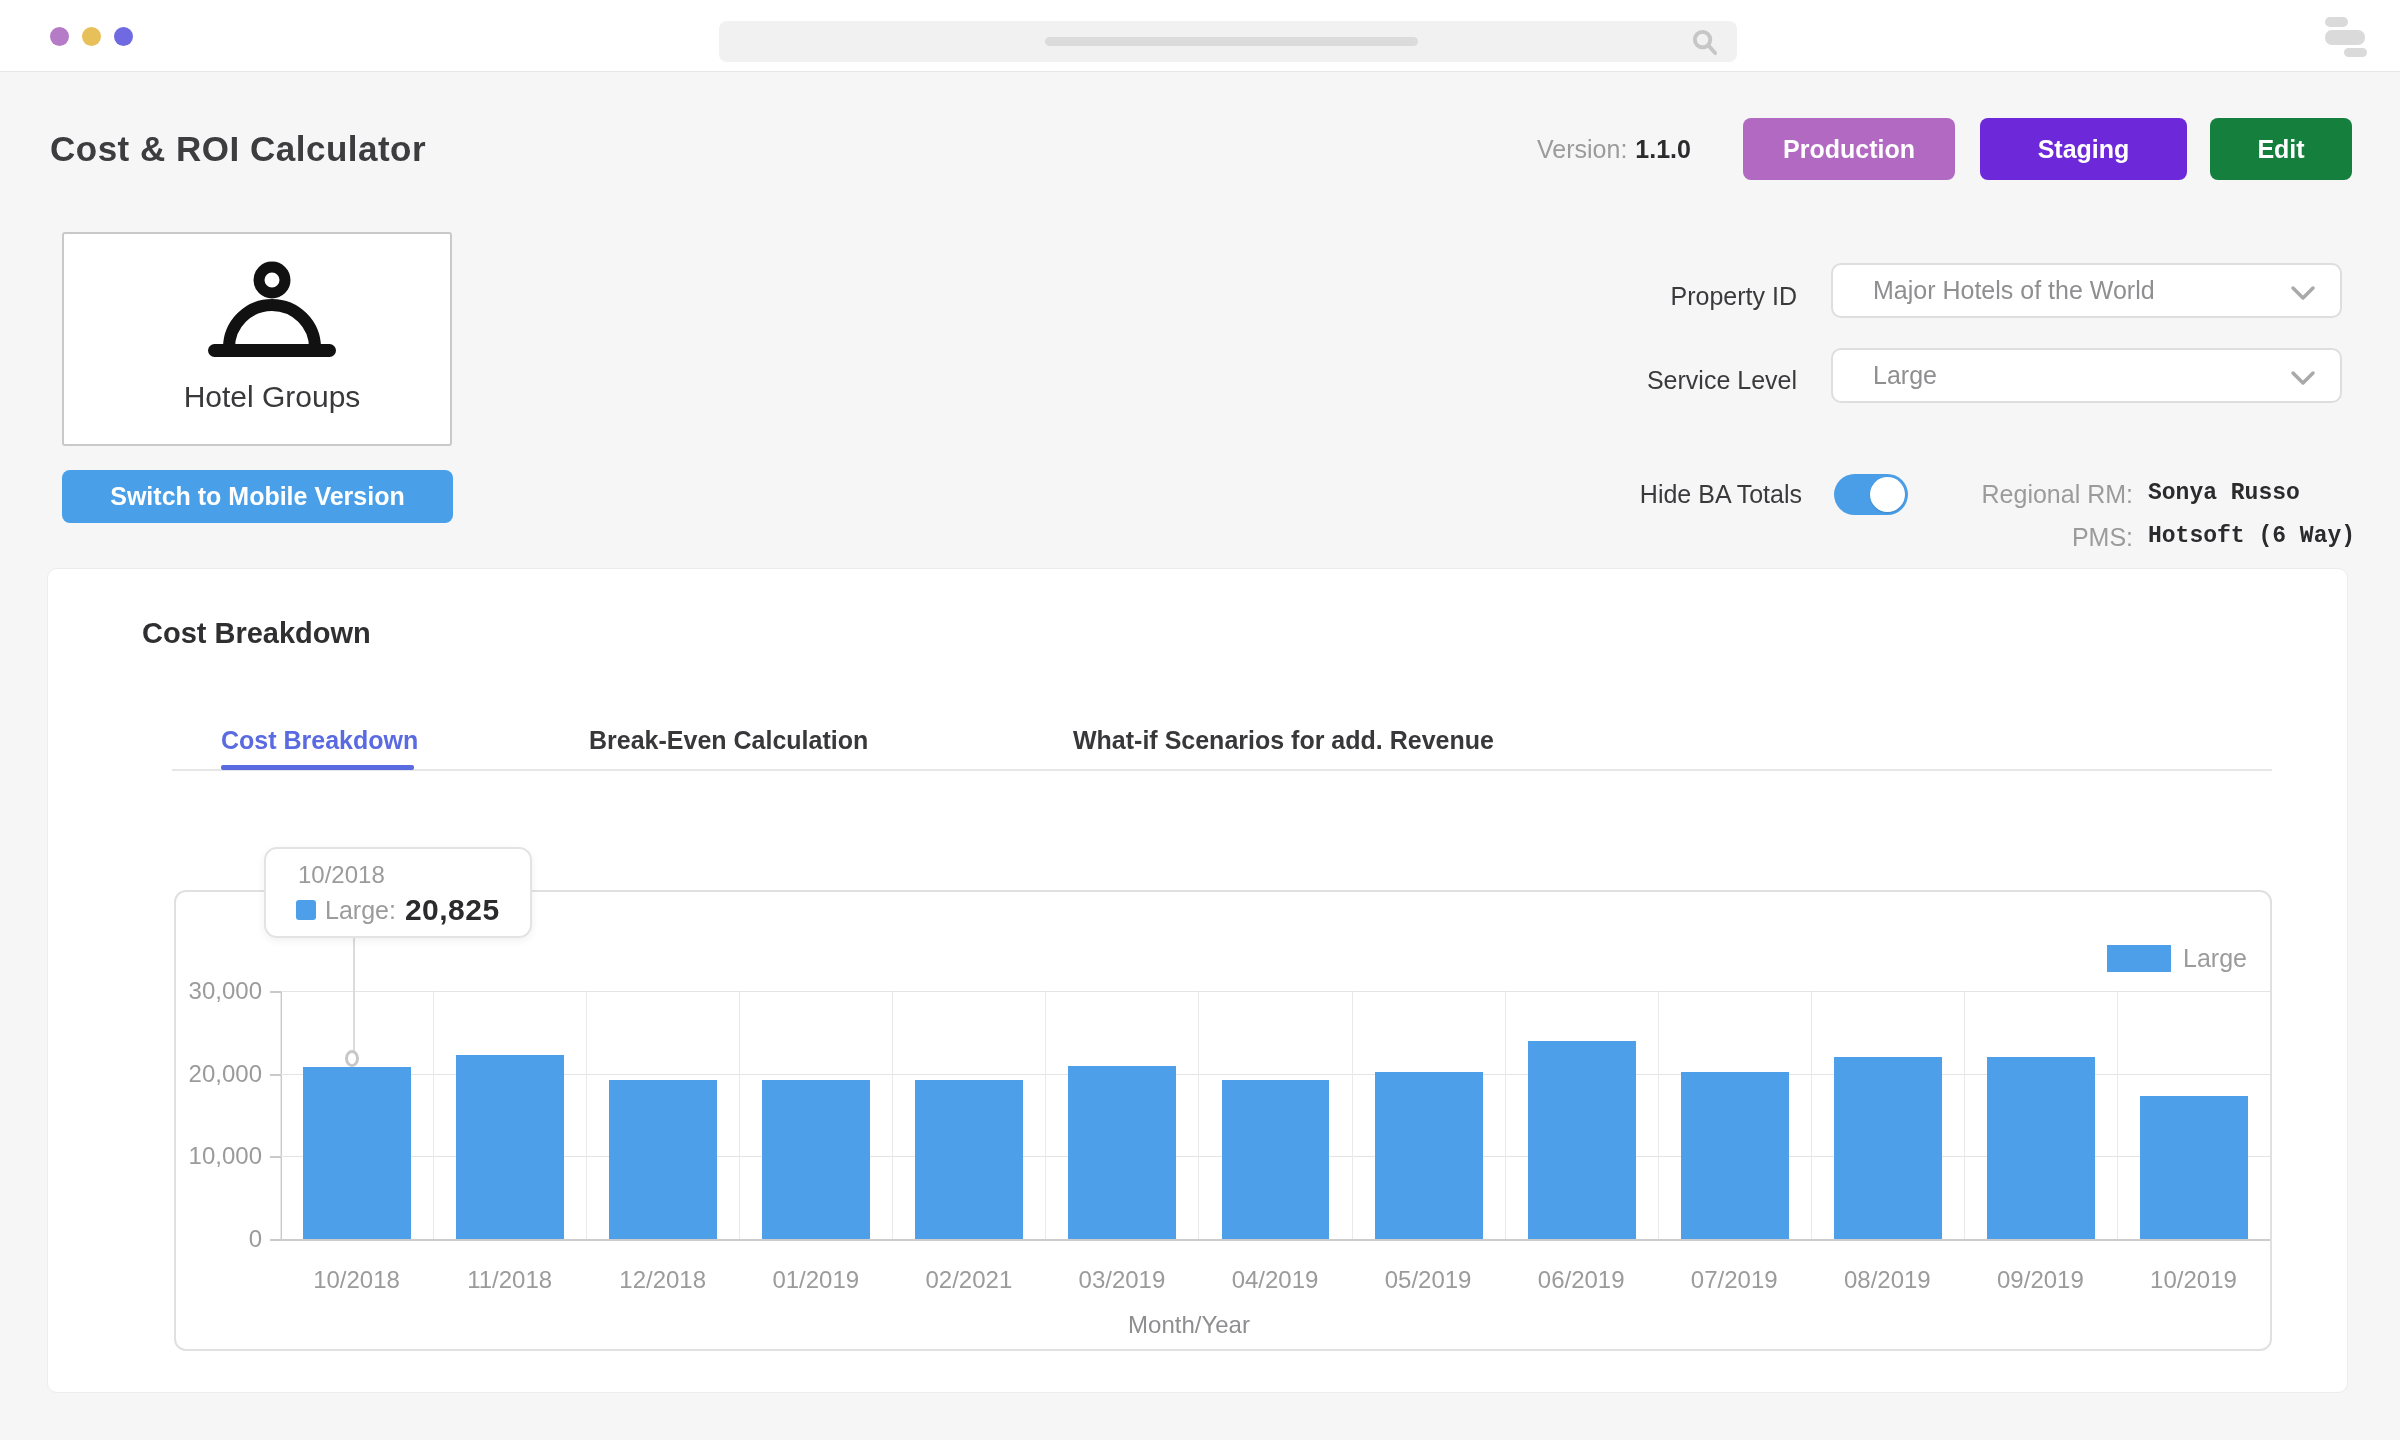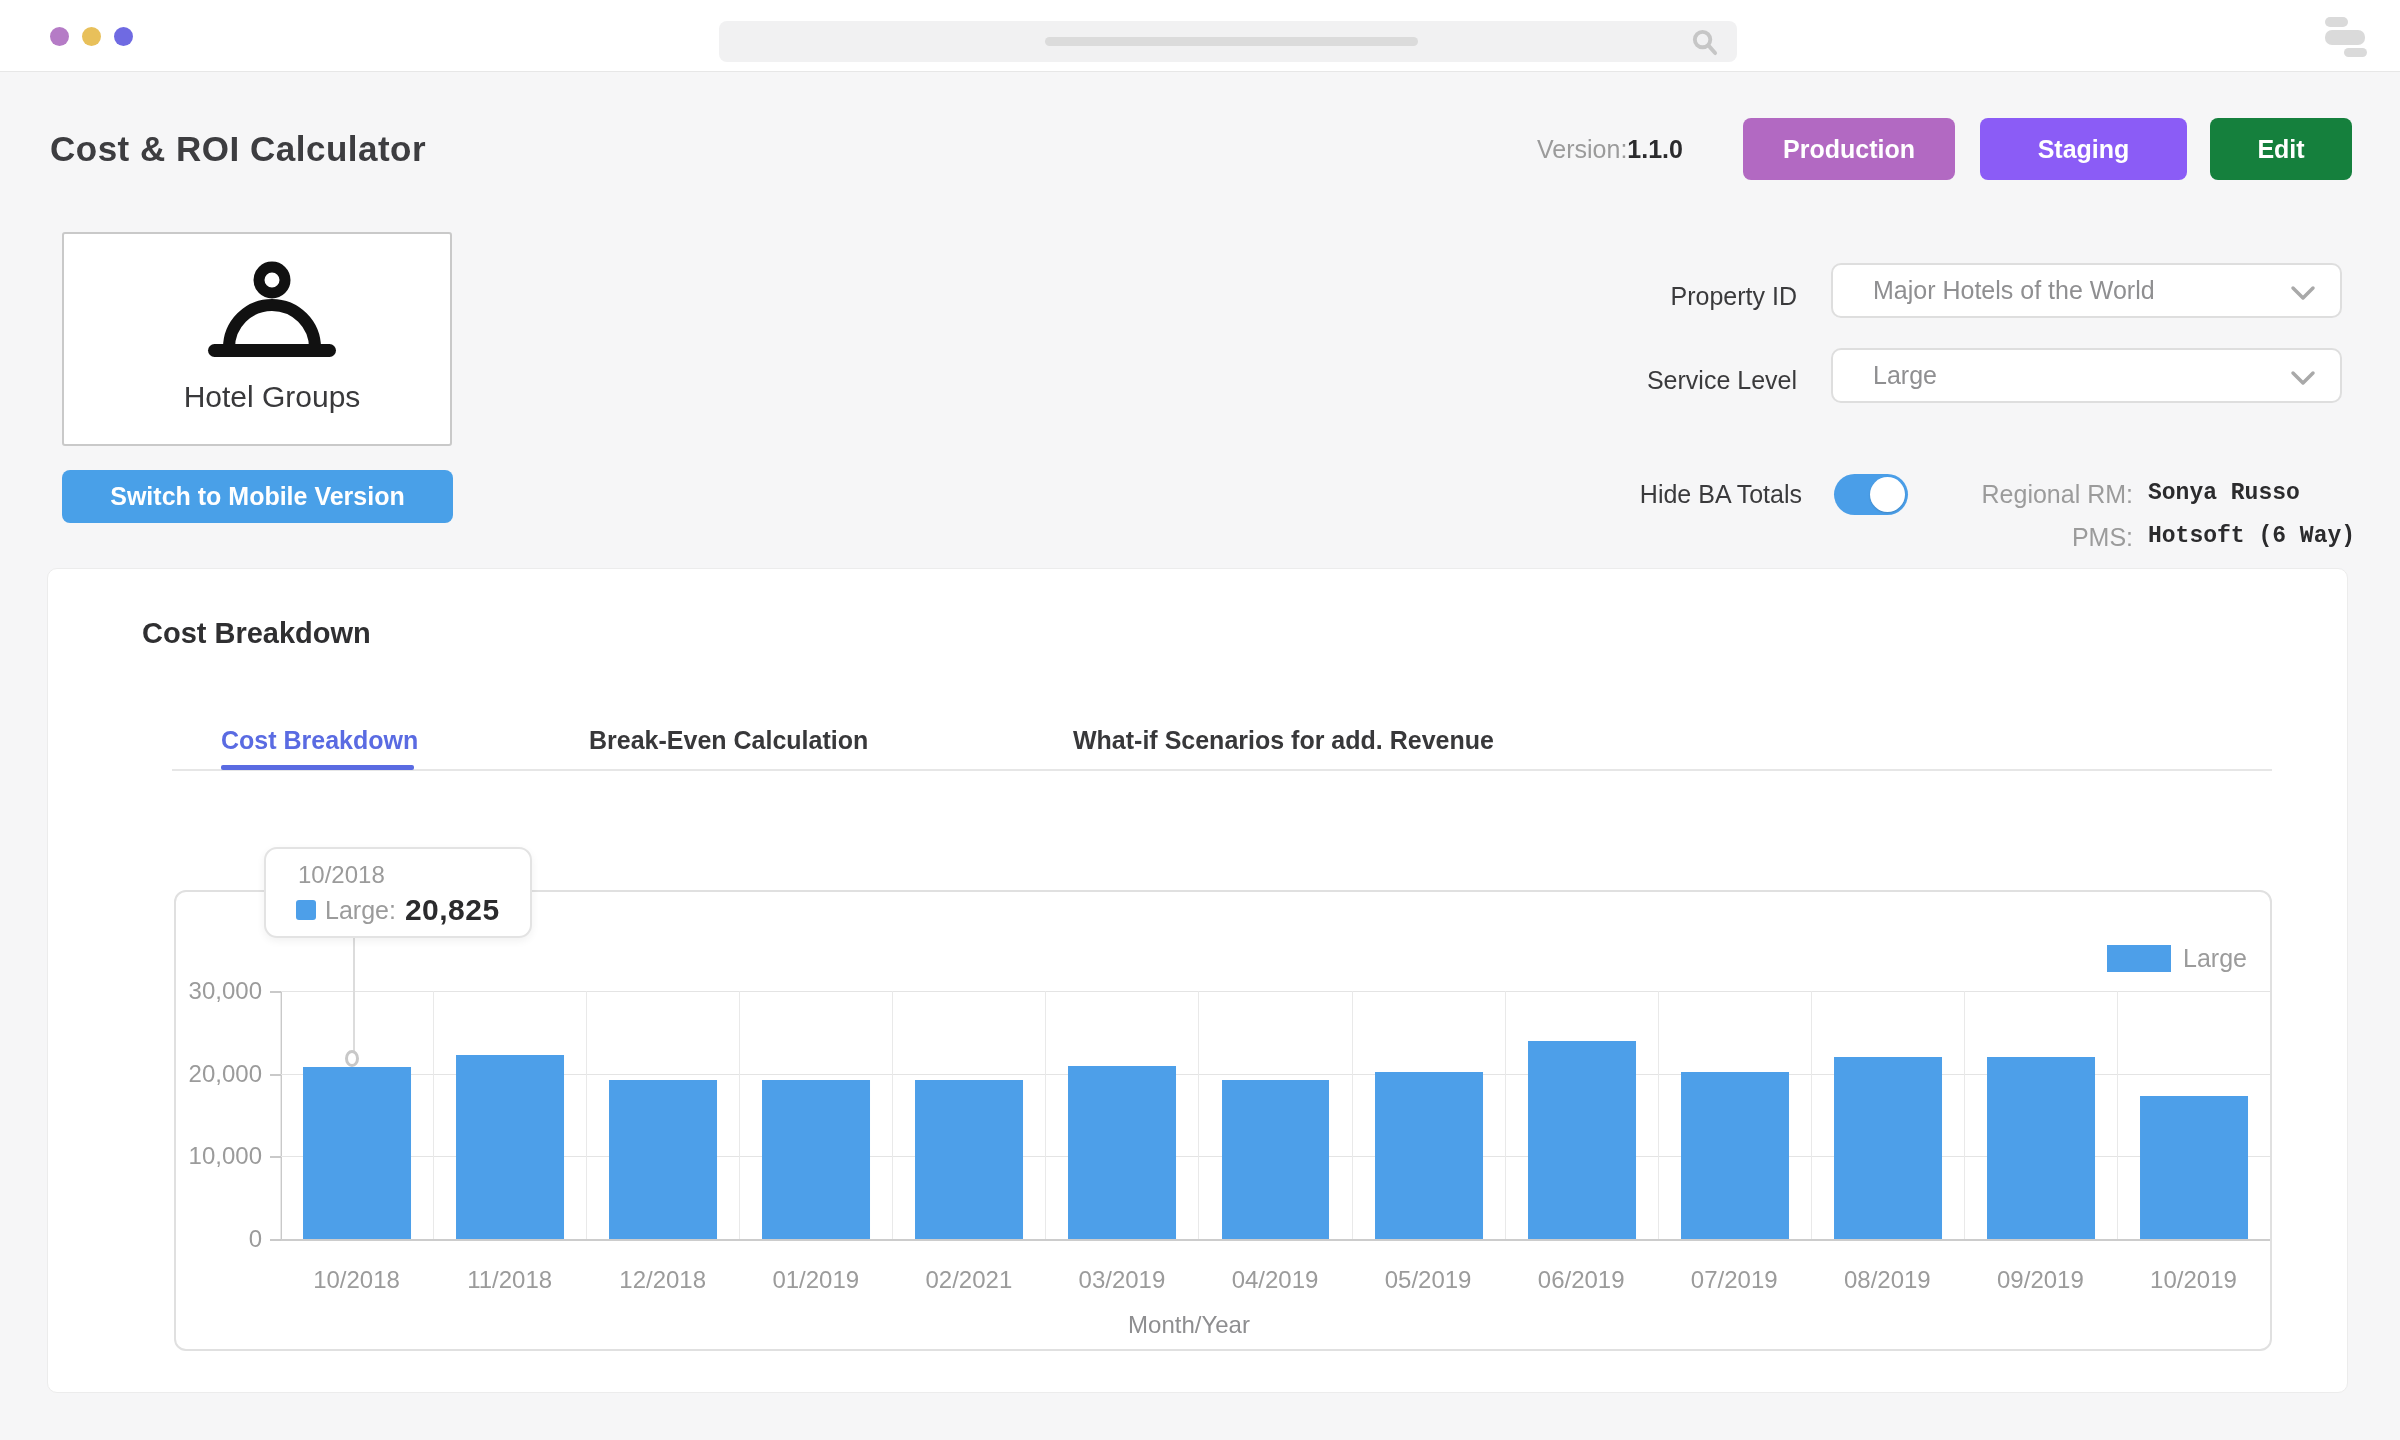--- a/index.html
+++ b/index.html
@@ -14,26 +14,26 @@
   .search-line { position:absolute; left:326px; top:16px; width:373px; height:9px; background:#dbdbdb; border-radius:5px; }
   .search-ico { position:absolute; right:18px; top:6px; width:29px; height:29px; }
   .menu-ico { position:absolute; right:33px; top:17px; width:42px; height:38px; }
   .menu-ico .b { position:absolute; background:#dadada; border-radius:7px; }
   .menu-ico .b1 { left:0; top:0; width:23px; height:10px; }
   .menu-ico .b2 { left:0; top:13px; width:40px; height:15px; }
   .menu-ico .b3 { left:19px; top:31px; width:23px; height:9px; }
 
   
   .page-title { position:absolute; left:50px; top:129px; font-size:35px; font-weight:700; color:#3d3d40; letter-spacing:0.5px; }
-  .version { position:absolute; left:1537px; top:135px; font-size:25px; display:flex; gap:0; align-items:center; }
+  .version { position:absolute; left:1537px; top:135px; font-size:25px; display:flex; gap:8px; align-items:center; }
   .version .lbl { color:#9b9b9b; }
   .version .val { color:#2b2b2d; font-weight:700; }
   .env-btn { position:absolute; top:118px; height:62px; border:none; border-radius:8px; color:#ffffff; font-size:25px; font-weight:700; font-family:inherit; cursor:pointer; }
   .btn-production { left:1743px; width:212px; background:#b269c2; }
-  .btn-staging { left:1980px; width:207px; background:#8b5cf6; }
+  .btn-staging { left:1980px; width:207px; background:#6d28d9; }
   .btn-edit { left:2210px; width:142px; background:#15803d; }
 
   
   .group-card { position:absolute; left:62px; top:232px; width:390px; height:214px; background:#ffffff; border:2px solid #c9c9c9; border-radius:3px; text-align:center;padding-left:30px; }
   .group-card svg { margin-top:22px; }
   .group-name { font-size:30px; color:#39393b; font-weight:500; margin-top:8px; }
   .switch-btn { position:absolute; left:62px; top:470px; width:391px; height:53px; background:#49a0e8; border:none; border-radius:8px; color:#fff; font-size:25px; font-weight:700; font-family:inherit; cursor:pointer; }
 
   
   .fld-label { position:absolute; font-size:25px; color:#3a3a3c; text-align:right; width:237px; left:1560px; }

